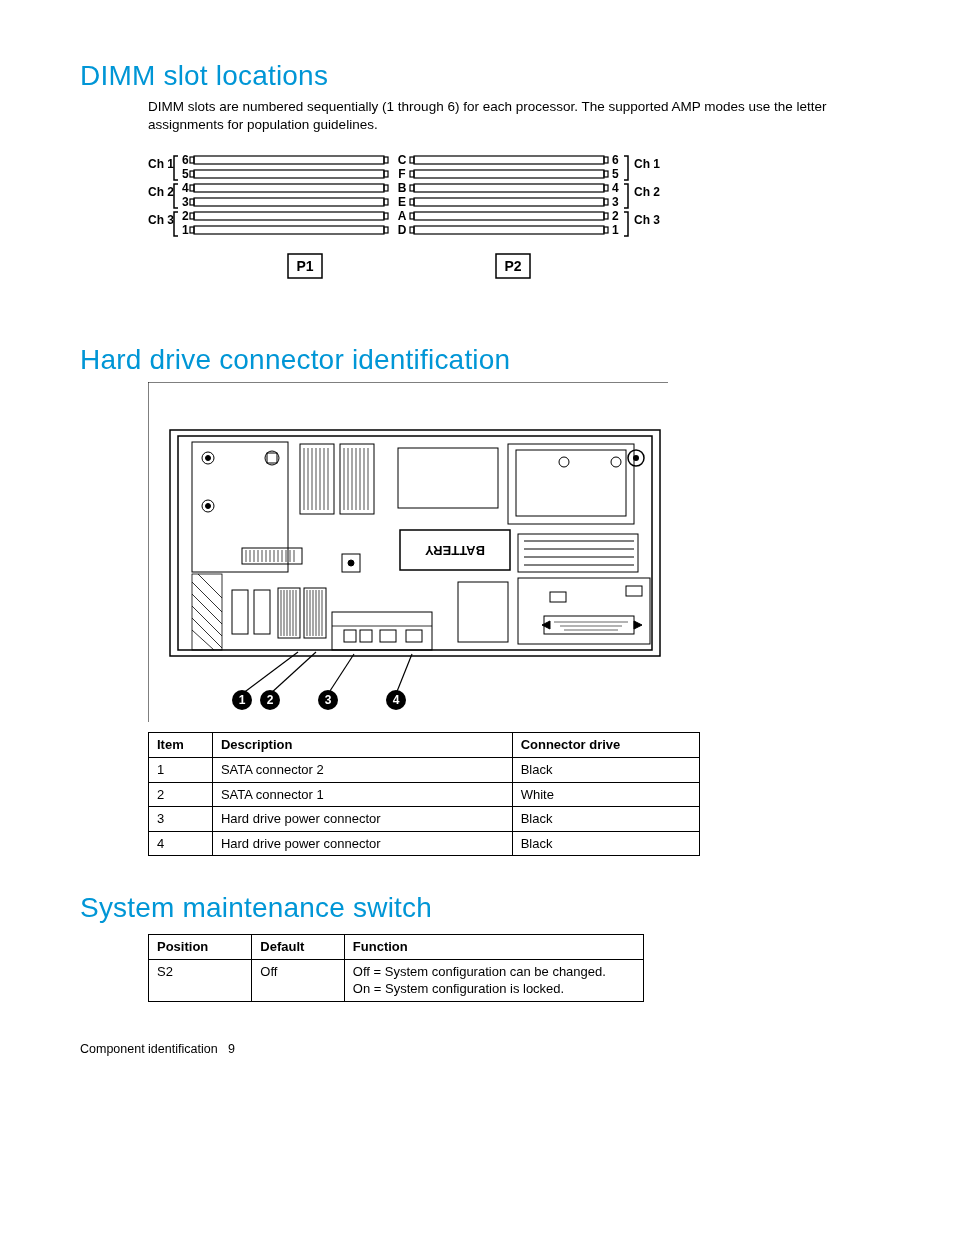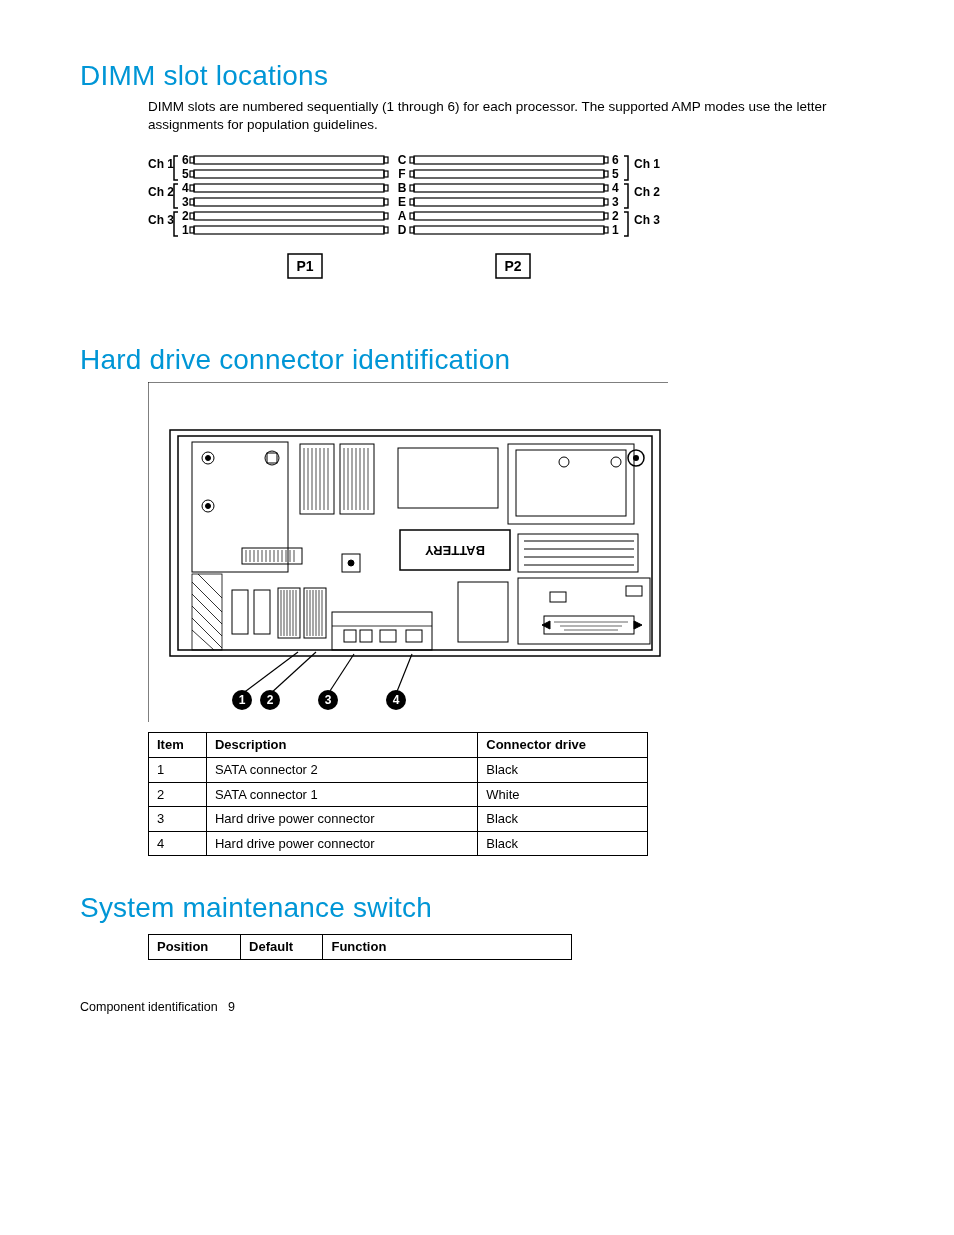--- a/index.html
+++ b/index.html
@@ -304,21 +304,21 @@
   </g>
   <g font-family="Arial" font-size="12" font-weight="bold" fill="#fff" text-anchor="middle">
     <text x="94" y="322">1</text>
     <text x="122" y="322">2</text>
     <text x="180" y="322">3</text>
     <text x="248" y="322">4</text>
   </g>
 </svg>
 </div>
 
-<table class="data" style="width:500px">
+<table class="data" style="width:552px">
   <colgroup>
       <col style="width:58px">
       <col style="width:272px">
       <col style="width:170px">
     </colgroup>
   <tbody>
       <tr>
     <th>Item</th>
     <th>Description</th>
     <th>Connector drive</th>
@@ -341,31 +341,37 @@
   <tr>
     <td>4</td>
     <td>Hard drive power connector</td>
     <td>Black</td>
   </tr>
 </tbody>
   </table>
 
 <h2 class="section" style="margin-top:36px">System maintenance switch</h2>
 
-<table class="data" style="width:424px">
+<table class="data" style="width:496px">
   <colgroup>
       <col style="width:96px">
       <col style="width:86px">
       <col style="width:278px">
     </colgroup>
   <tbody>
       <tr>
     <th>Position</th>
     <th>Default</th>
     <th>Function</th>
   </tr>
+  <tr>
+    <td>S2</td>
+    <td>Off</td>
+    <td style="white-space:pre-line">Off = System configuration can be changed.
+On = System configuration is locked.</td>
+  </tr>
 </tbody>
   </table>
 
 <div class="footer">
   <span>Component identification</span>&nbsp;&nbsp;
   <span>9</span>
 </div>
 
 </body></html>

